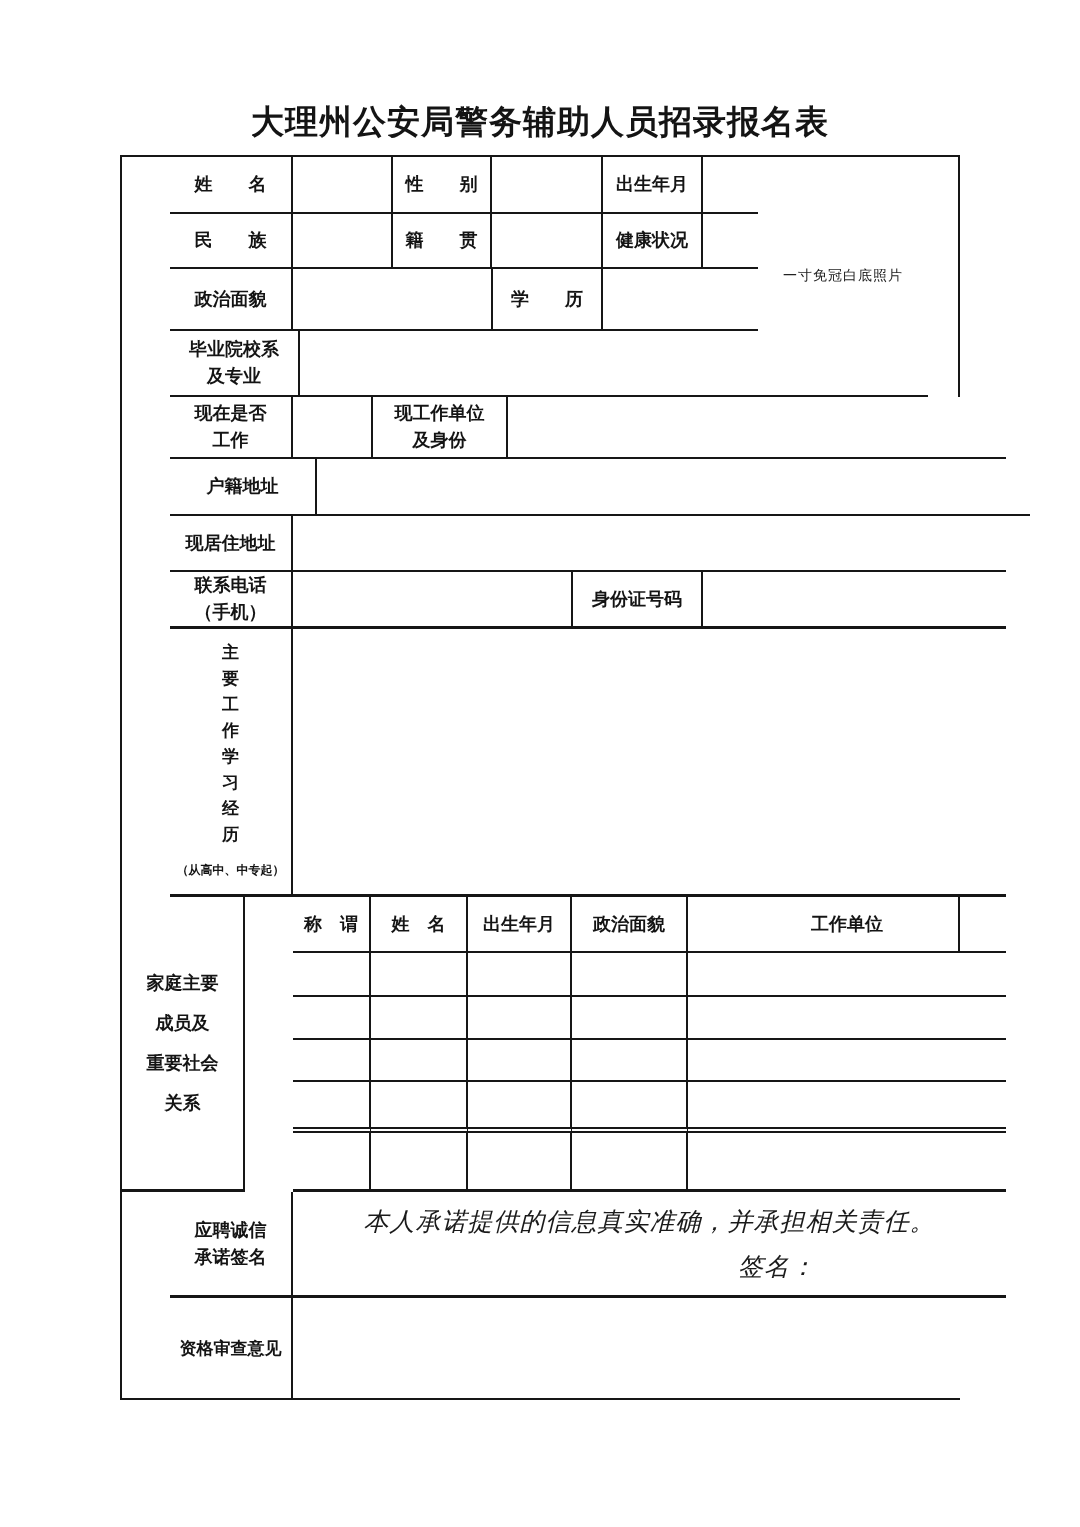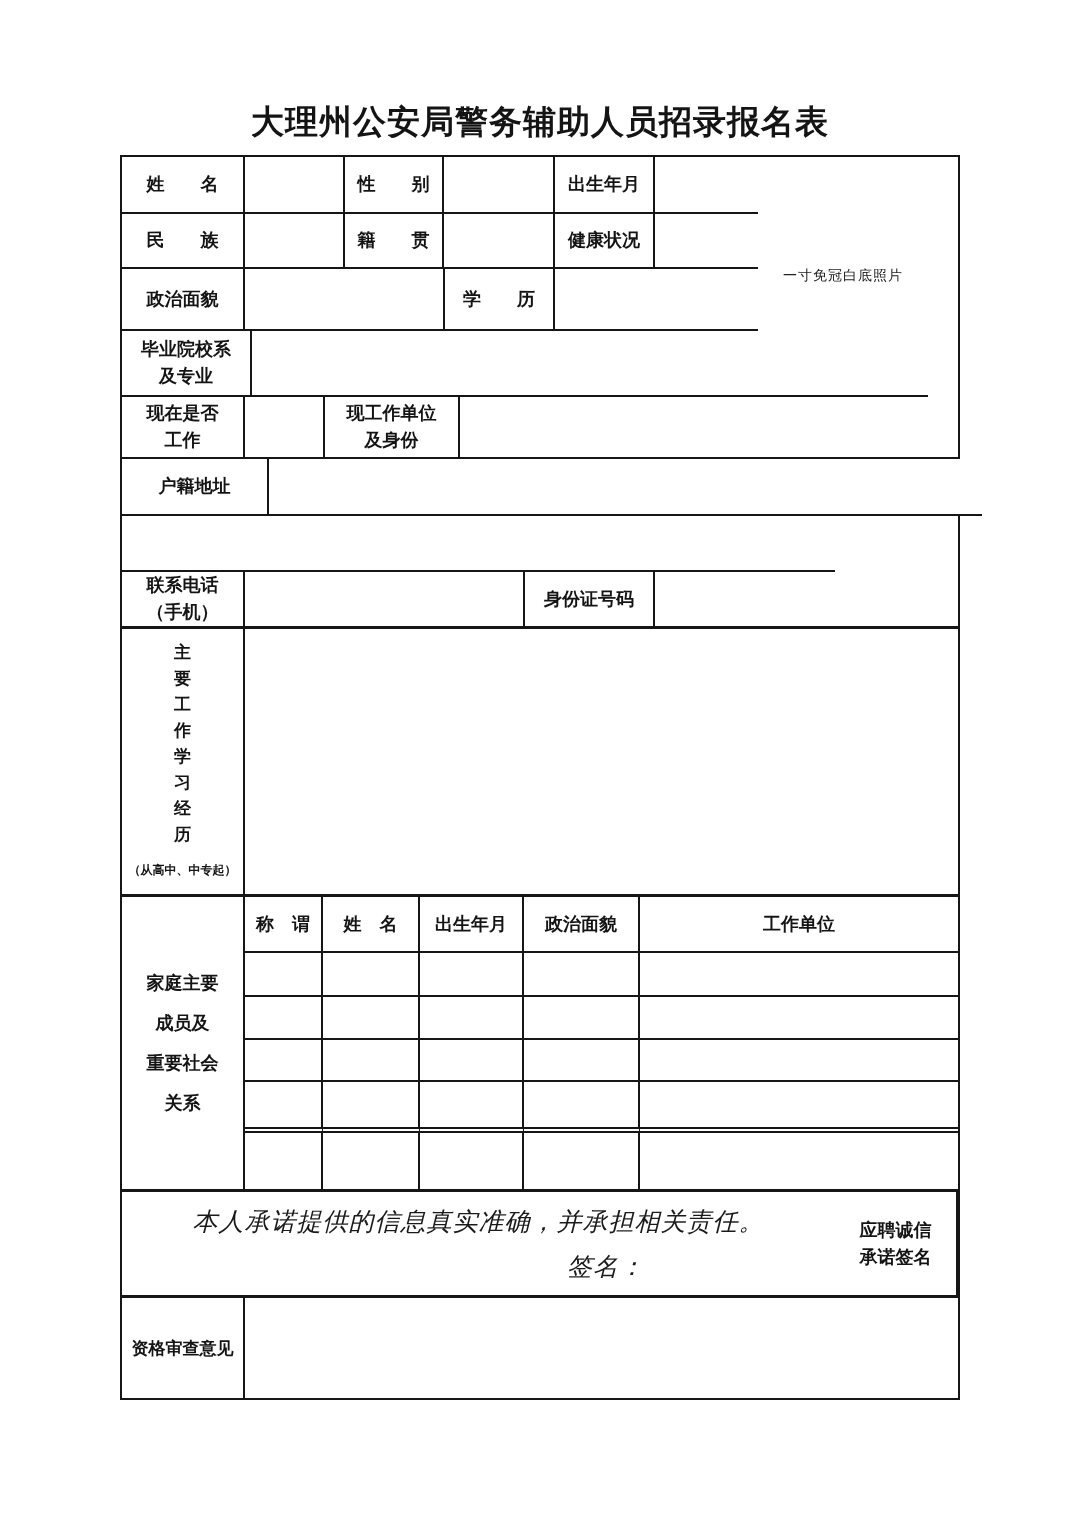--- a/index.html
+++ b/index.html
@@ -11,21 +11,21 @@
   .title{
     margin:100px 0 10px 0;text-align:center;
     font-weight:700;font-size:33px;letter-spacing:1px;color:#141414;
     font-family:"Liberation Sans",sans-serif;
   }
   
   .ft{
     position:relative;width:840px;margin:0 auto;
     border:2px solid #161616;box-sizing:border-box;background:#fff;
   }
-  .row{display:flex;}
+  .row{display:flex;margin-left:48px;}
   .c{
     box-sizing:border-box;flex-shrink:0;
     border-right:2px solid #161616;border-bottom:2px solid #161616;
     display:flex;align-items:center;justify-content:center;
     text-align:center;
   }
   .nr{border-right:none;}          
   .nb{border-bottom:none;}         
   .tk{border-bottom-width:3px;}    
   .dbl{border-bottom:6px double #161616;} 
@@ -111,20 +111,21 @@
     </div>
     <div class="c val nr" style="width:498px"></div>
   </div>
 
   <div class="row" style="height:57px">
     <div class="c lbl" style="width:147px">户籍地址</div>
     <div class="c val nr" style="width:713px"></div>
   </div>
 
   <div class="row" style="height:56px">
+    <div class="c lbl" style="width:123px">现居住地址</div>
     <div class="c val nr" style="width:713px"></div>
   </div>
 
   <div class="row" style="height:57px">
     <div class="c lbl tk" style="width:123px">
       <span>联系电话</span>
       <span>（手机）</span>
     </div>
     <div class="c val tk" style="width:280px"></div>
     <div class="c lbl tk" style="width:130px">身份证号码</div>
@@ -195,28 +196,28 @@
         <div class="c val tk" style="width:78px"></div>
         <div class="c val tk" style="width:97px"></div>
         <div class="c val tk" style="width:104px"></div>
         <div class="c val tk" style="width:116px"></div>
         <div class="c val nr tk" style="width:318px"></div>
       </div>
     </div>
   </div>
 
   <div class="row" style="height:106px">
+    <div class="c lbl tk" style="width:123px">
+      <span>应聘诚信</span>
+      <span>承诺签名</span>
+    </div>
     <div class="c val nr tk commit" style="width:713px">
       <div class="commit-text">本人承诺提供的信息真实准确，并承担相关责任。</div>
       <div class="commit-sig">签名：</div>
     </div>
-    <div class="c lbl tk" style="width:123px">
-      <span>应聘诚信</span>
-      <span>承诺签名</span>
-    </div>
   </div>
 
   <div class="row" style="height:100px">
     <div class="c lbl nb" style="width:123px;font-size:17px">资格审查意见</div>
     <div class="c val nr nb" style="width:713px"></div>
   </div>
 
 </div>
 
 </body></html>

